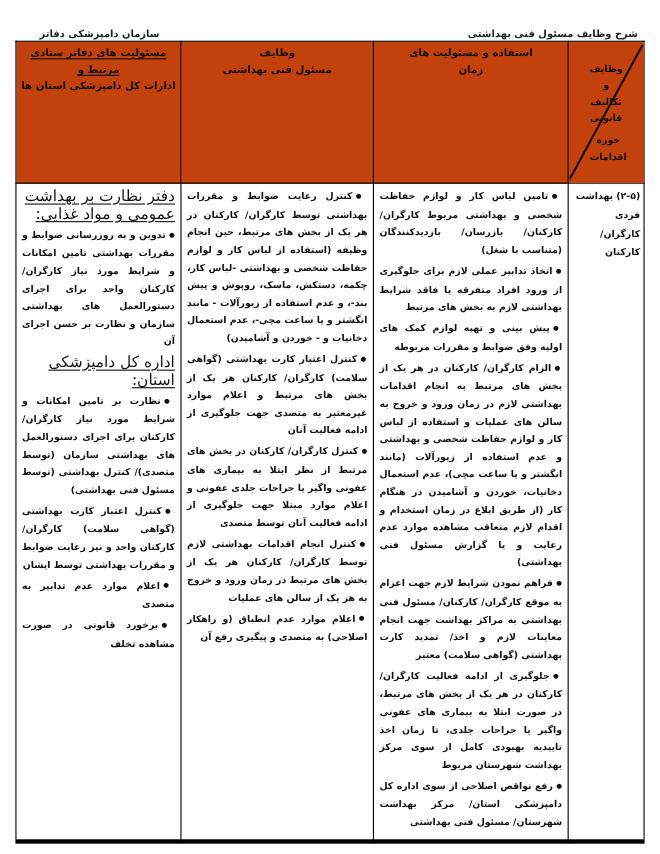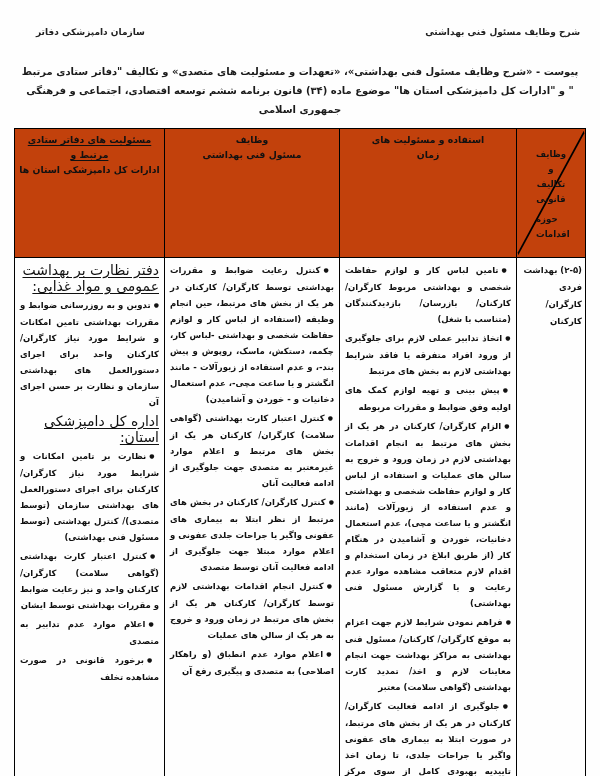--- a/index.html
+++ b/index.html
@@ -40,40 +40,39 @@
   thead tr{border-bottom:1.5px solid #000;}
   tbody td{height:545px;padding:4px 5px;font-size:8.5px;font-weight:bold;line-height:16px;}
   tbody td p{margin:0 0 3px 0;text-align:justify;}
   td.legal-td{font-size:8.5px;line-height:17px;padding:4px 3px;}
   td.legal-td p{text-align:right;}
 
   
   th.legal-th{position:relative;padding:15px;}
   th.legal-th svg.diag{position:absolute;top:0;right:0;width:100%;height:100%;}
   th.legal-th .lh1{position:relative;text-align:center;padding:3px 2px 0 2px;font-size:8.6px;}
-  th.legal-th .lh2{position:relative;text-align:left;padding:5px 0 0 4px;font-size:8.6px;}
+  th.legal-th .lh2{position:relative;text-align:center;padding:5px 0 0 4px;font-size:8.6px;}
 
   
   .u-line{text-decoration:underline;text-underline-offset:2px;}
 
   
   p.b::before{content:"\25CF";font-size:6px;margin-left:3px;position:relative;bottom:1px;}
   p.sub{font-size:14px;font-weight:400;text-decoration:underline;text-underline-offset:2px;text-align:right !important;}
 </style>
 </head>
 <body>
 
 <div class="page">
 
   <div class="top-header">
     <span>شرح وظایف مسئول فنی بهداشتی</span>
     <span>سازمان دامپزشکی دفاتر</span>
   </div>
 
-  <div class="intro">پیوست - «شرح وظایف مسئول فنی بهداشتی»، «تعهدات و مسئولیت های متصدی» و تکالیف "دفاتر ستادی مرتبط " و "ادارات کل دامپزشکی استان ها" موضوع ماده (۳۴) قانون برنامه ششم توسعه اقتصادی، اجتماعی و فرهنگی جمهوری اسلامی</div>
 
   <table class="duties">
     <colgroup>
       <col class="c-legal">
         <col class="c-operator">
         <col class="c-technical">
         <col class="c-offices">
     </colgroup>
     <thead>
       <tr>

